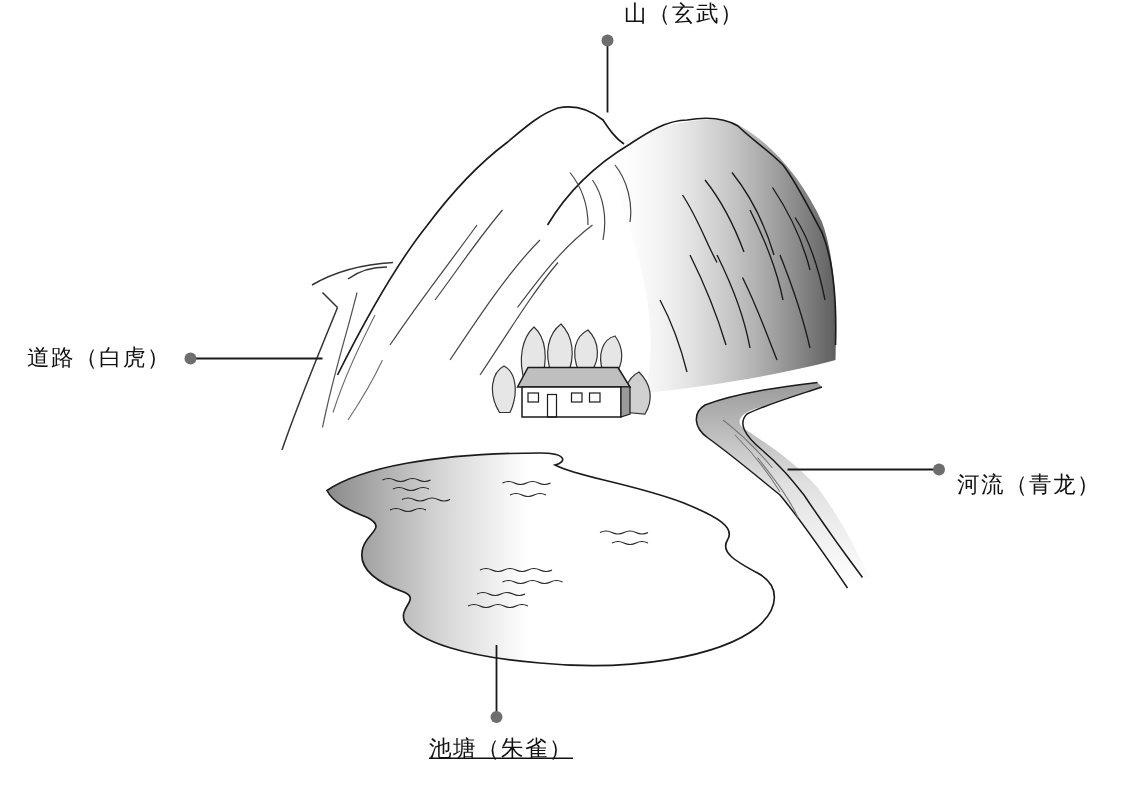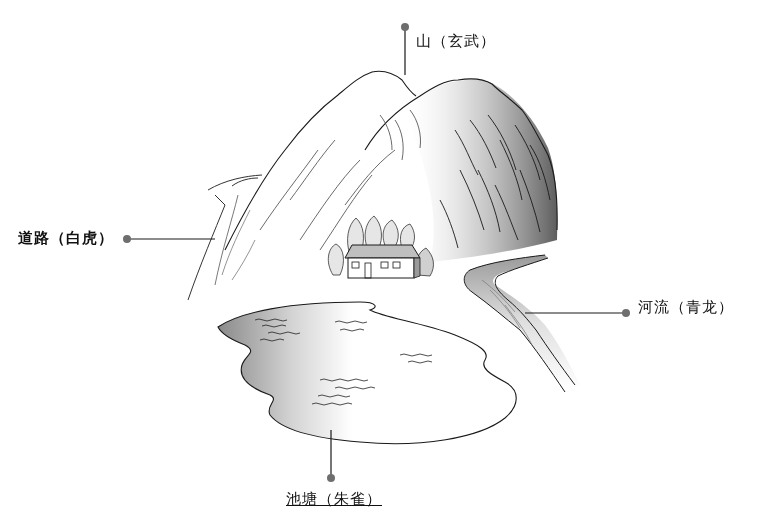--- a/index.html
+++ b/index.html
@@ -92,16 +92,16 @@
     <circle cx="405" cy="27" r="4" fill="#6e6e6e"></circle>
     <line x1="127" y1="239" x2="215" y2="239" stroke="#1a1a1a" stroke-width="1.2"></line>
     <circle cx="127" cy="239" r="4" fill="#6e6e6e"></circle>
     <line x1="525" y1="313" x2="626" y2="313" stroke="#1a1a1a" stroke-width="1.2"></line>
     <circle cx="626" cy="313" r="4" fill="#6e6e6e"></circle>
     <line x1="331" y1="430" x2="331" y2="478" stroke="#1a1a1a" stroke-width="1.2"></line>
     <circle cx="331" cy="478" r="4" fill="#6e6e6e"></circle>
   </g>
 </svg>
 
-<div class="label" style="left:416px; top:32px;">山（玄武）</div>
-<div class="label" style="left:18px; top:229px;font-weight:bold;">道路（白虎）</div>
-<div class="label" style="left:638px; top:298px;">河流（青龙）</div>
+<div class="label" style="left:416px; top:0;">山（玄武）</div>
+<div class="label" style="left:18px; top:229px;">道路（白虎）</div>
+<div class="label" style="left:638px; top:314px;">河流（青龙）</div>
 <div class="label" style="left:286px; top:490px;text-decoration:underline;">池塘（朱雀）</div>
 
 </body></html>

